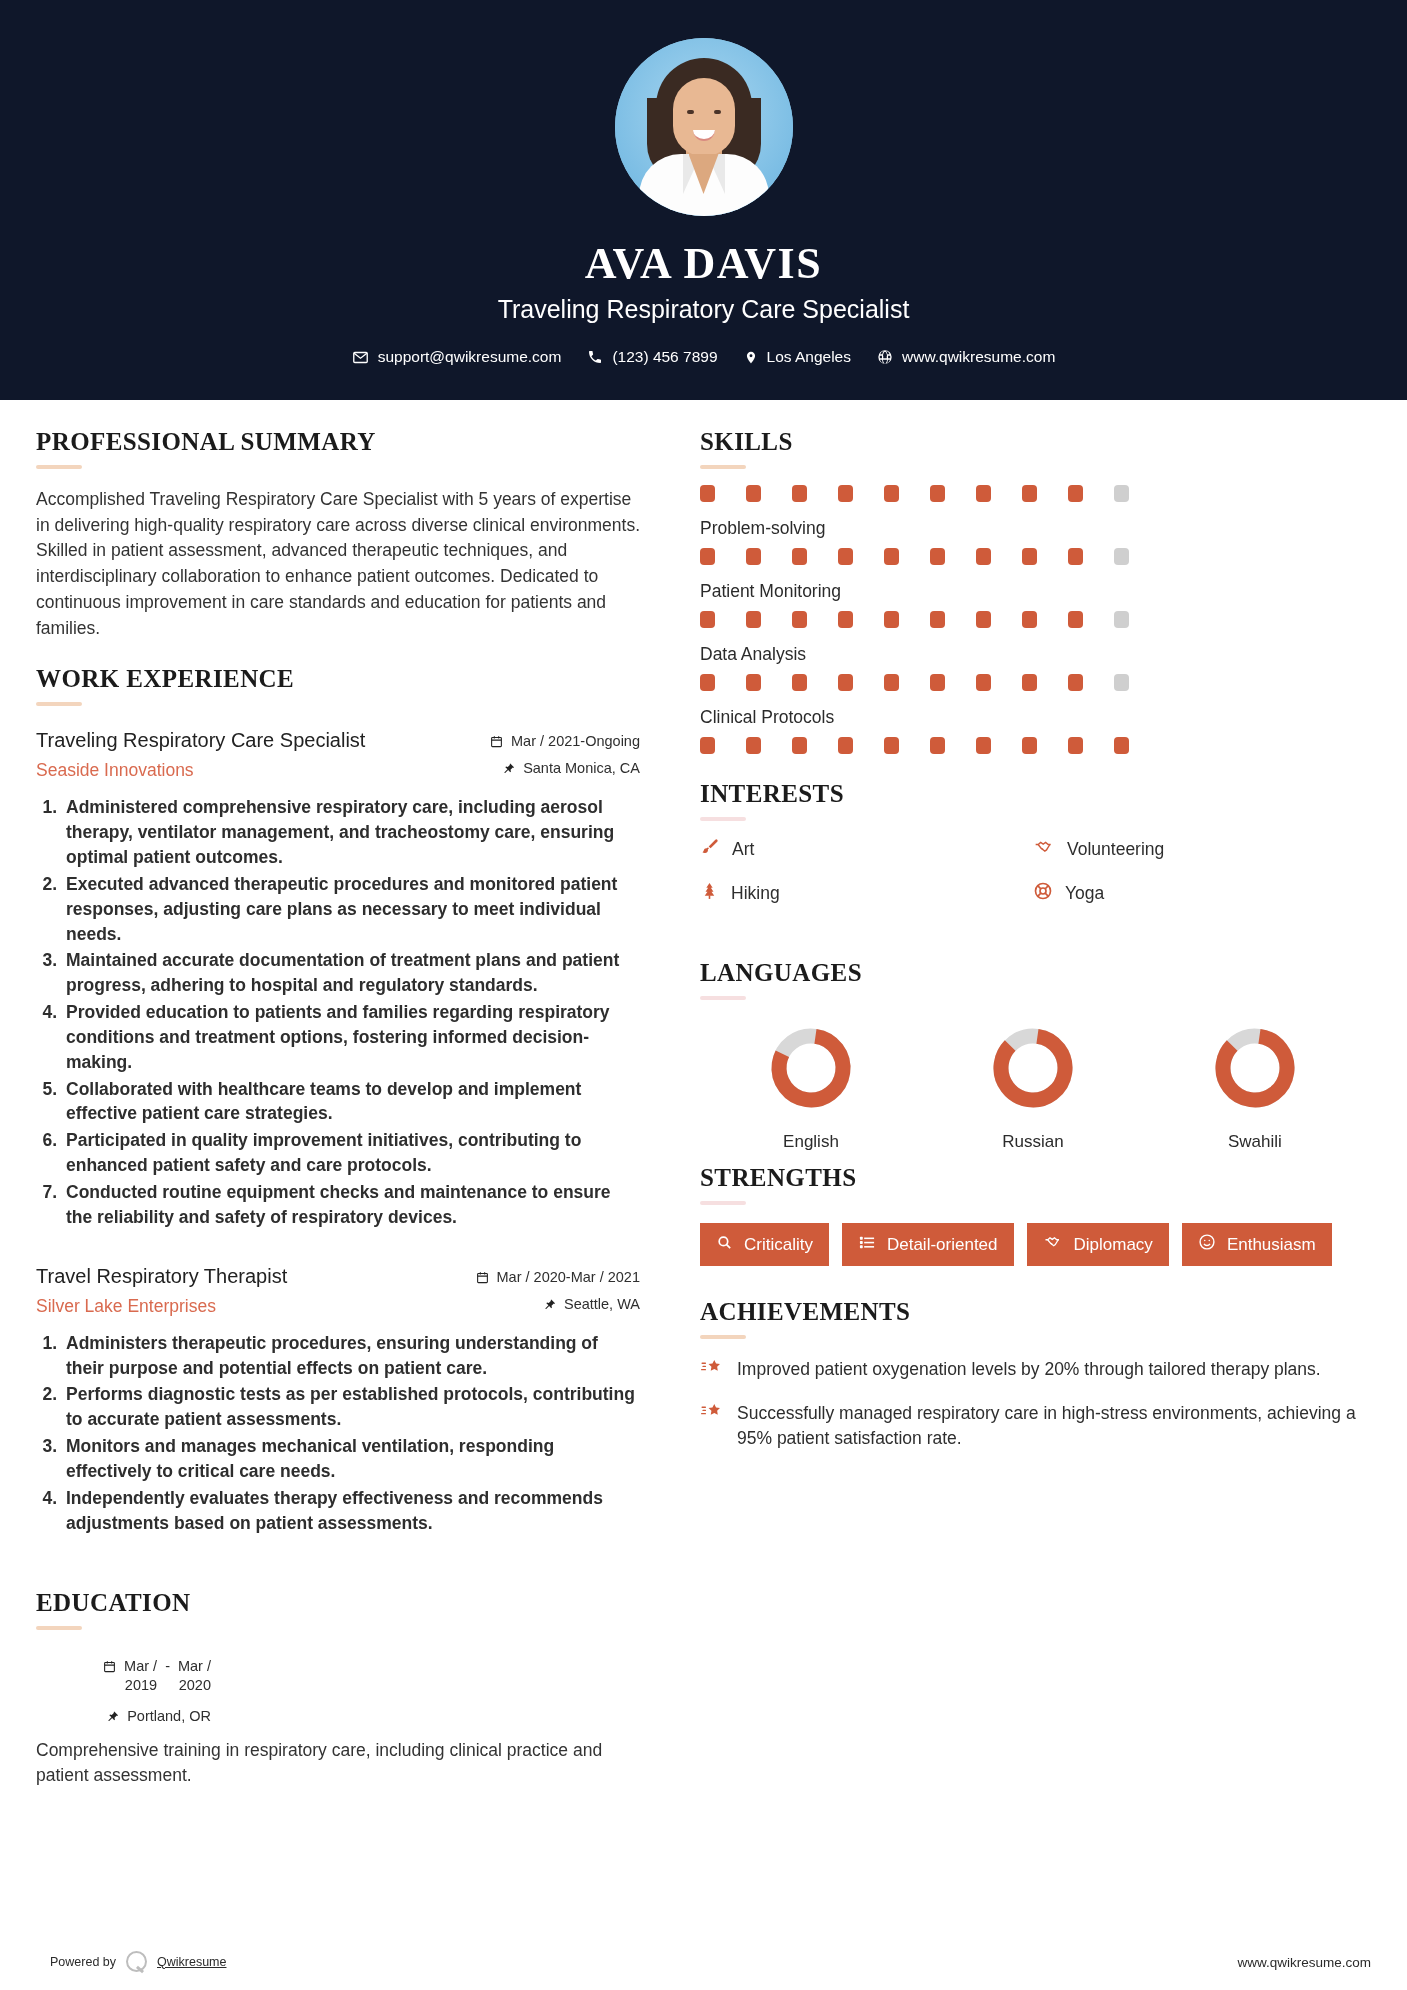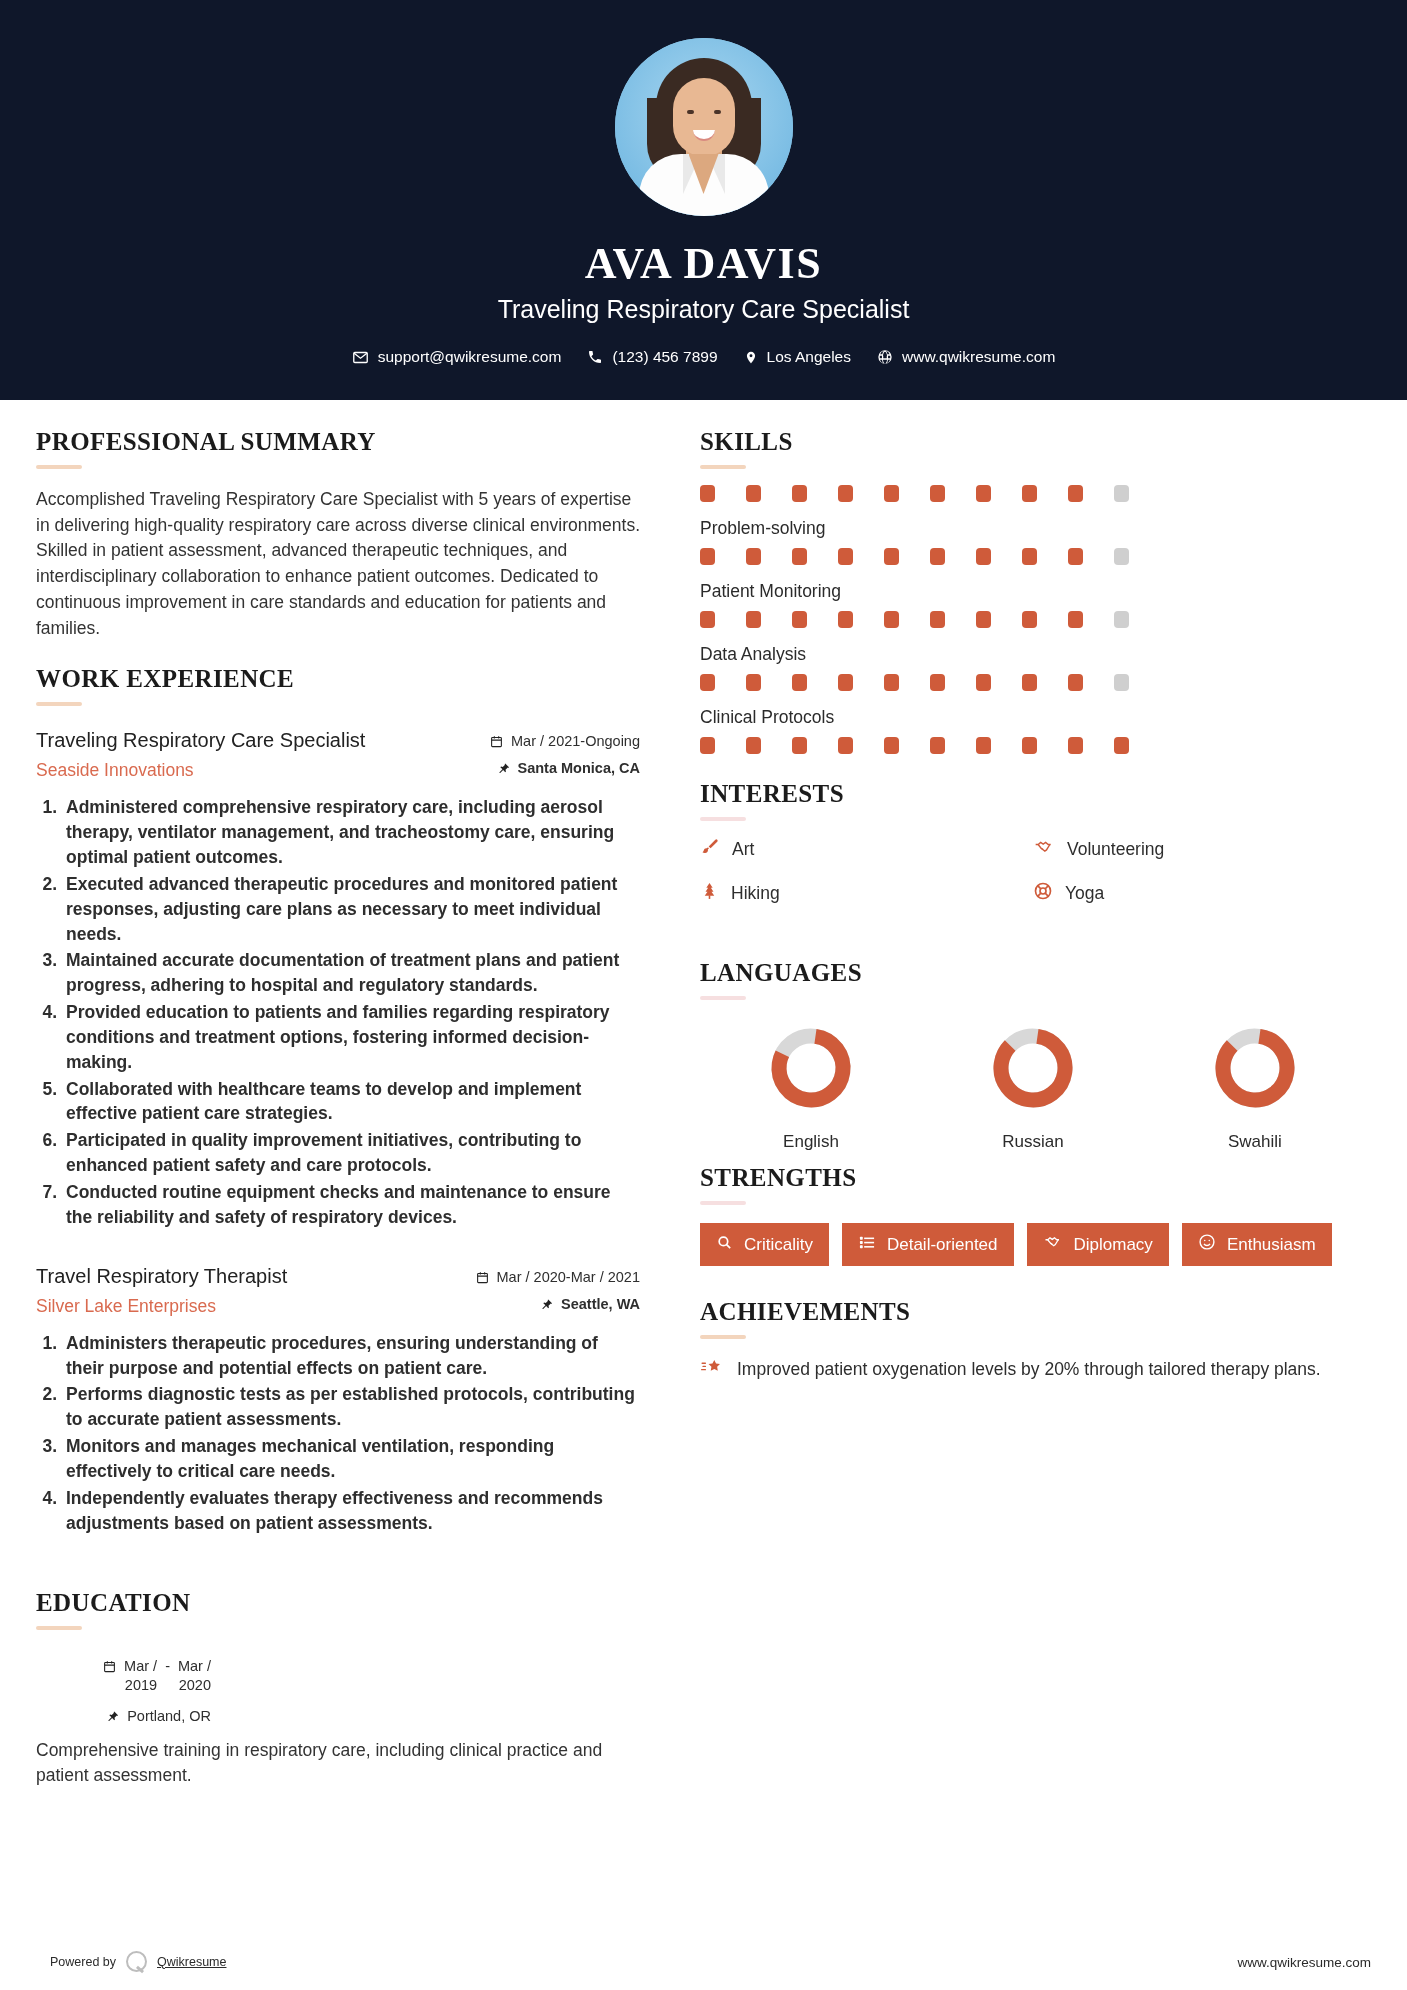--- a/index.html
+++ b/index.html
@@ -96,21 +96,21 @@
 
   .para { font-size:17.5px; line-height:1.47; color:#333; margin-top:18px; }
 
   .entry { margin-top:22px; }
   .entry-top { display:flex; justify-content:space-between; align-items:flex-start; }
   .entry-left { flex:1; padding-right:12px; }
   .entry-role { font-size:20px; color:#222; line-height:1.25; }
   .entry-org  { font-size:17.5px; color:#d96a4f; margin-top:7px; }
   .entry-meta { text-align:right; min-width:175px; padding-top:5px; }
   .meta-row { display:flex; align-items:flex-start; justify-content:flex-end; gap:8px; font-size:14.5px; color:#2f2f2f; }
-  .meta-row + .meta-row { margin-top:9px;font-weight:bold; }
+  .meta-row + .meta-row { margin-top:9px; }
   .meta-ico { flex:0 0 auto; margin-top:2px; }
   .edu-dates { display:flex; align-items:flex-start; justify-content:flex-end; gap:8px; font-size:14.5px; line-height:1.25; }
   .edu-d { white-space:pre-line; }
 
   ol.bullets { margin:14px 0 0 26px; padding:0; }
   ol.bullets li { font-size:17.5px; line-height:1.42; margin-bottom:2px; padding-left:4px;font-weight:bold; }
 
   
   .skill { margin-top:16px; }
   .skill-name { font-size:17.5px; color:#2b2b2b; }
@@ -540,20 +540,31 @@
             <span>
               <svg width="24" height="22" viewBox="0 0 24 24" fill="#cf5b3a">
                 <path d="M14.5 3.2l1.9 3.9 4.3.6-3.1 3 .7 4.3-3.8-2-3.9 2 .8-4.3-3.2-3 4.3-.6 2-3.9z"></path>
                 <rect x="0.5" y="6" width="5" height="1.5" rx=".7"></rect>
                 <rect x="1.5" y="9.5" width="4" height="1.5" rx=".7"></rect>
                 <rect x="0" y="13" width="5.5" height="1.5" rx=".7"></rect>
               </svg>
             </span>
             <span class="ach-txt">Improved patient oxygenation levels by 20% through tailored therapy plans.</span>
           </div>
+          <div class="ach">
+            <span>
+              <svg width="24" height="22" viewBox="0 0 24 24" fill="#cf5b3a">
+                <path d="M14.5 3.2l1.9 3.9 4.3.6-3.1 3 .7 4.3-3.8-2-3.9 2 .8-4.3-3.2-3 4.3-.6 2-3.9z"></path>
+                <rect x="0.5" y="6" width="5" height="1.5" rx=".7"></rect>
+                <rect x="1.5" y="9.5" width="4" height="1.5" rx=".7"></rect>
+                <rect x="0" y="13" width="5.5" height="1.5" rx=".7"></rect>
+              </svg>
+            </span>
+            <span class="ach-txt">Successfully managed respiratory care in high-stress environments, achieving a 95% patient satisfaction rate.</span>
+          </div>
         </div>
       </div>
     </div>
   </div>
 
   <div class="footer">
     <div class="powered">
       <span>Powered by</span>
       <span class="qlogo"></span>
       <span class="qword">Qwikresume</span>

